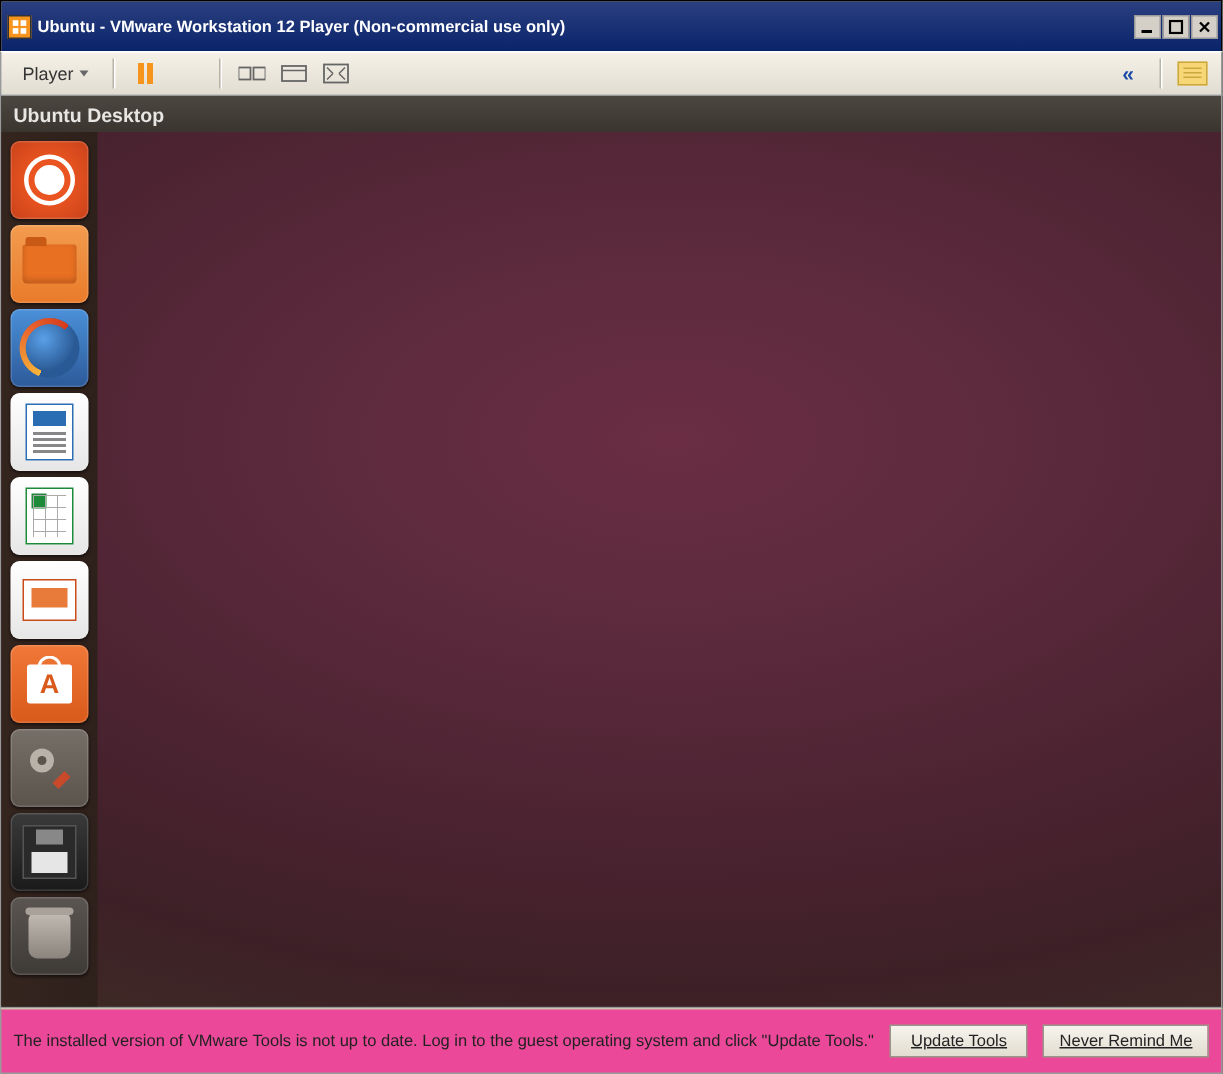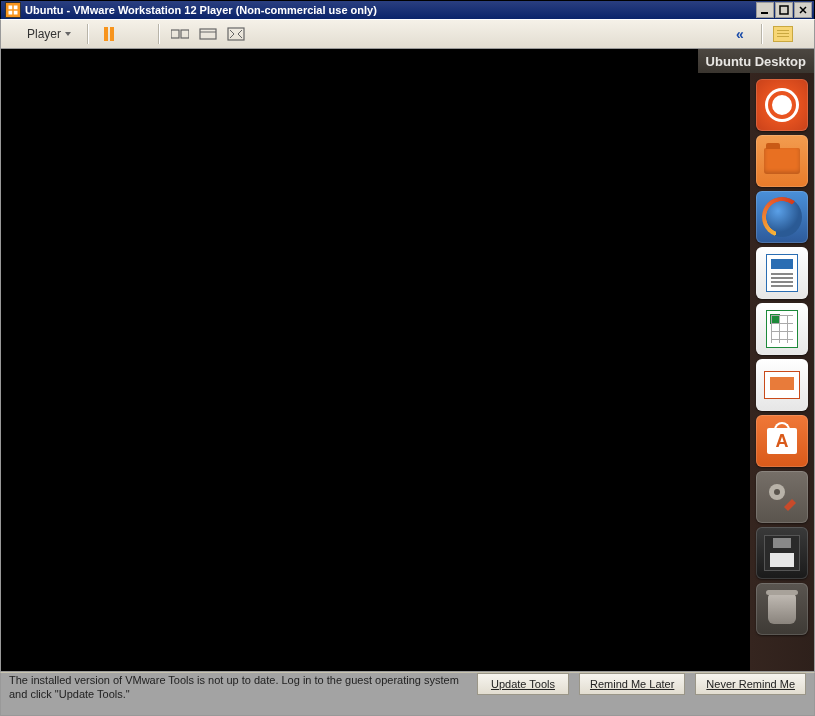--- a/index.html
+++ b/index.html
@@ -8,21 +8,21 @@
     font-size: 11px;
     background: #fff;
     width: 815px;
     height: 716px;
     overflow: hidden;
     display: flex;
     flex-direction: column;
   }
   
   .titlebar {
-    height: 19px;
+    height: 34px;
     background: linear-gradient(to bottom, #2a3f80, #0a246a);
     display: flex;
     align-items: center;
     color: #fff;
     padding: 0 2px 0 4px;
     font-weight: bold;
     border: 1px solid #000;
     border-bottom: none;
   }
   .titlebar .app-icon {
@@ -43,21 +43,21 @@
   }
 
   
   .player-toolbar {
     height: 30px;
     background: linear-gradient(to bottom, #f5f1e8, #e2ddd1);
     border: 1px solid #999;
     border-top: 1px solid #fff;
     display: flex;
     align-items: center;
-    padding: 0 20px;
+    padding: 0 8px;
     gap: 6px;
   }
   .player-toolbar .sep {
     width: 1px; height: 20px;
     background: #b8b4a8;
     margin: 0 4px;
     box-shadow: 1px 0 0 #fff;
   }
   .player-menu {
     display: flex; align-items: center; gap: 4px;
@@ -95,21 +95,20 @@
   
   .vm-frame {
     flex: 1;
     border: 1px solid #999;
     border-top: none;
     display: flex;
     flex-direction: column;
     background: #000;
     position: relative;
     min-height: 0;
-    align-items: flex-end;
   }
 
   
   .ubuntu-panel {
     height: 24px;
     background: linear-gradient(to bottom, #4c4741, #3a352f);
     display: flex;
     align-items: center;
     color: #e8e6e3;
     font-size: 13px;
@@ -214,25 +213,25 @@
   .li-floppy .disk{width:36px;height:36px;background:#2a2a2a;border:1px solid #555;position:relative;}
   .li-floppy .disk::before{content:"";position:absolute;top:2px;left:8px;right:8px;height:10px;background:#888;}
   .li-floppy .disk::after{content:"";position:absolute;bottom:3px;left:5px;right:5px;height:14px;background:#e6e6e6;}
   .li-trash { background:linear-gradient(to bottom,#5a5550,#3e3a35); }
   .li-trash .bin{width:28px;height:30px;background:linear-gradient(to bottom,#c0bab3,#8a847d);border-radius:4px 4px 6px 6px;position:relative;}
   .li-trash .bin::before{content:"";position:absolute;top:-4px;left:-2px;right:-2px;height:5px;background:#a8a29a;border-radius:3px;}
 
   
   .notify-bar {
     height: 44px;
-    background: #a3a3a3;
+    background: #ec4899;
     border: 1px solid #999;
     border-top: 1px solid #c8c4b0;
     display: flex;
-    align-items: flex-start;
+    align-items: center;
     padding: 0 8px;
     gap: 10px;
     font-size: 11px;
     color: #222;
   }
   .notify-bar .msg { flex: 1; line-height: 1.3; }
   .notify-btn {
     background: linear-gradient(to bottom,#f6f4ee,#e2ddd0);
     border: 1px solid #9a9688;
     padding: 4px 10px;
@@ -359,15 +358,14 @@
       <div class="launcher-item li-trash">
         <div class="bin"></div>
       </div>
     </div>
   </div>
 </div>
 
 <div class="notify-bar">
   <div class="msg">The installed version of VMware Tools is not up to date. Log in to the guest operating system and click "Update Tools."</div>
   <button class="notify-btn">Update Tools</button>
-  <button class="notify-btn">Remind Me Later</button>
   <button class="notify-btn">Never Remind Me</button>
 </div>
 
 </body></html>

